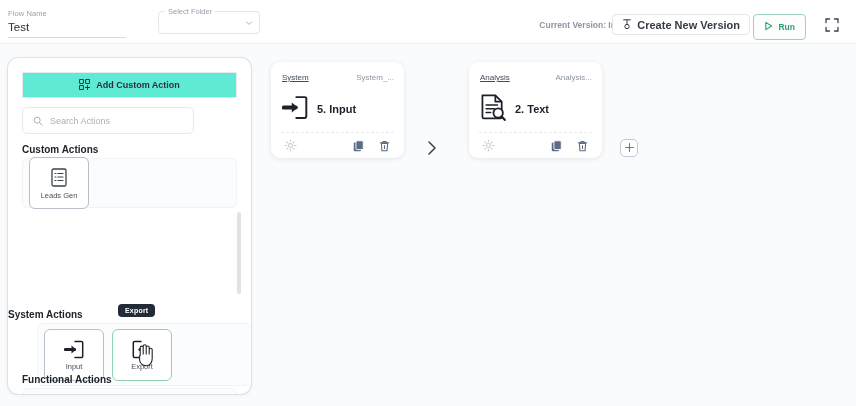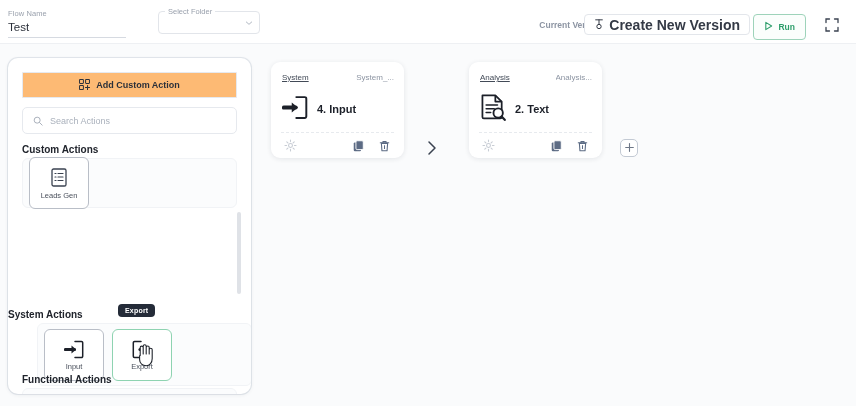--- a/index.html
+++ b/index.html
@@ -42,21 +42,21 @@
   .folder-select .chev svg { display: block; }
 
   .version-text {
     position: absolute; right: 208px; top: 20px;
     font-size: 8.5px; font-weight: bold; color: #8d95a3; white-space: nowrap;
   }
   .btn-new-version {
     position: absolute; right: 106px; top: 14px; height: 21px;
     display: flex; align-items: center; gap: 5px; padding: 0 9px;
     border: 1px solid #e3e6eb; border-radius: 4px; background: #fff;
-    font-size: 14px; font-weight: bold; color: #343a46; cursor: pointer;
+    font-size: 11px; font-weight: bold; color: #343a46; cursor: pointer;
     white-space: nowrap;
   }
   .btn-run {
     position: absolute; right: 50px; top: 14px; height: 21px;
     display: flex; align-items: center; gap: 5px; padding: 12px 10px;
     border: 1px solid #9ed3ba; border-radius: 4px; background: #fbfefc;
     font-size: 8.5px; font-weight: bold; color: #2e9e6b; cursor: pointer;
   }
   .btn-fullscreen {
     position: absolute; right: 14px; top: 15px; width: 20px; height: 20px;
@@ -71,26 +71,26 @@
 
   
   .panel {
     position: absolute; left: 8px; top: 14px; width: 243px; height: 336px;
     background: #ffffff; border-radius: 10px;
     box-shadow: 0 1px 4px rgba(30,40,60,.07), 0 0 0 1px rgba(225,229,235,.9);
     overflow: hidden;
   }
   .add-custom-action {
     position: absolute; left: 14px; top: 14px; width: 215px; height: 26px;
-    border: 1px solid #e6e9ee; border-radius: 1px; background: #fdba74;
+    border: 1px solid #e6e9ee; border-radius: 1px; background: #5eead4;
     display: flex; align-items: center; justify-content: center; gap: 6px;
     font-size: 9px; font-weight: bold; color: #2b303a; cursor: pointer;
   }
   .search-box {
-    position: absolute; left: 14px; top: 49px; width: 215px; height: 27px;
+    position: absolute; left: 14px; top: 49px; width: 172px; height: 27px;
     border: 1px solid #e6e9ee; border-radius: 5px; background: #fff;
     display: flex; align-items: center; gap: 7px; padding: 0 10px;
   }
   .search-box input {
     border: none; outline: none; background: transparent; flex: 1;
     font-family: "Liberation Sans", sans-serif; font-size: 9px; color: #2b303a;
   }
   .search-box input::placeholder { color: #aab1bc; }
 
   .section-title {
@@ -326,21 +326,21 @@
     <div class="node-cat">System</div>
     <div class="node-meta">System_...</div>
     <div class="node-body">
       <span>
         <svg width="26" height="25" viewBox="0 0 20 19">
           <path d="M11 1.5 H17.5 A1.2 1.2 0 0 1 18.7 2.7 V16.3 A1.2 1.2 0 0 1 17.5 17.5 H11" fill="none" stroke="#1c2029" stroke-width="1.5" stroke-linecap="round"></path>
           <path d="M1.5 9.5 H10.5" stroke="#1c2029" stroke-width="3.2" stroke-linecap="round"></path>
           <path d="M7.5 5.6 L12.2 9.5 L7.5 13.4 Z" fill="#1c2029"></path>
         </svg>
       </span>
-      <span class="node-title">4. Input</span>
+      <span class="node-title">5. Input</span>
     </div>
     <div class="node-divider"></div>
     <div class="node-footer">
       <span class="ic ic-gear">
         <svg width="13" height="13" viewBox="0 0 16 16">
           <circle cx="8" cy="8" r="2.4" fill="none" stroke="#c7ccd4" stroke-width="1.3"></circle>
           <g stroke="#c7ccd4" stroke-width="1.3" stroke-linecap="round">
             <line x1="8" y1="1.2" x2="8" y2="3.2"></line>
               <line x1="8" y1="12.8" x2="8" y2="14.8"></line>
             <line x1="1.2" y1="8" x2="3.2" y2="8"></line>

